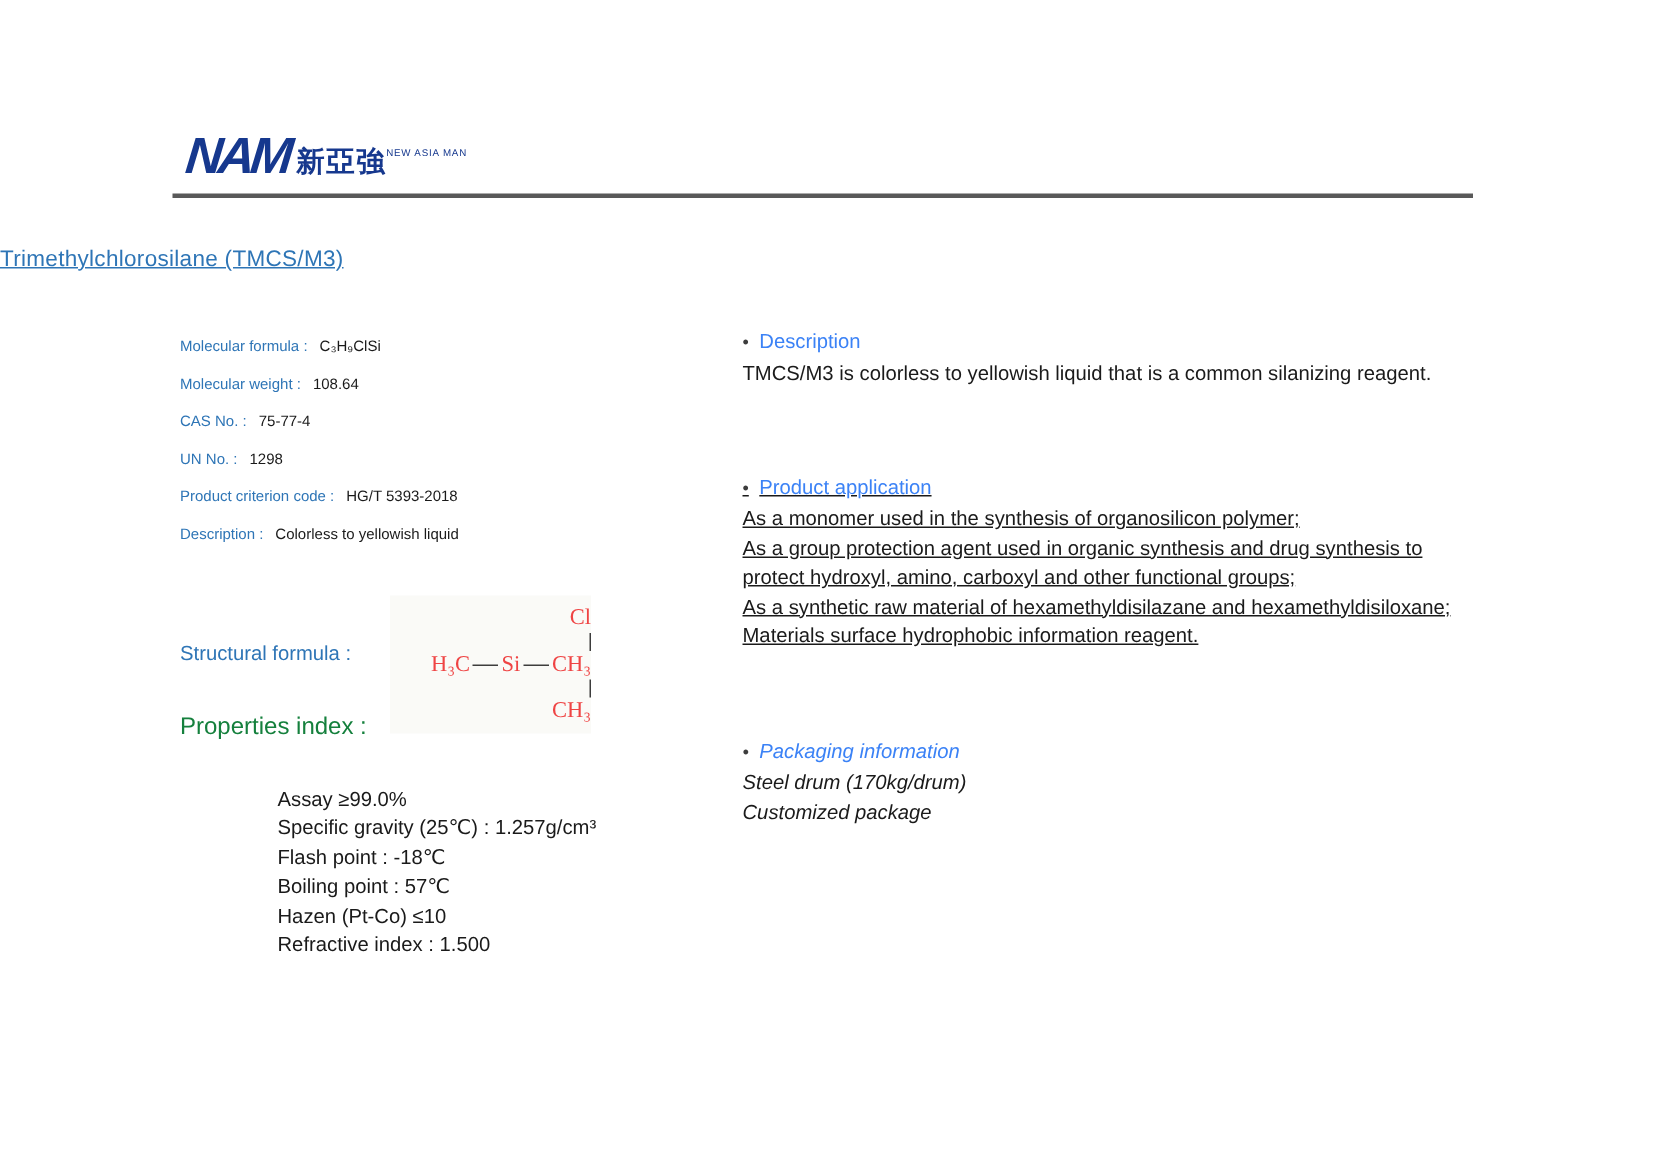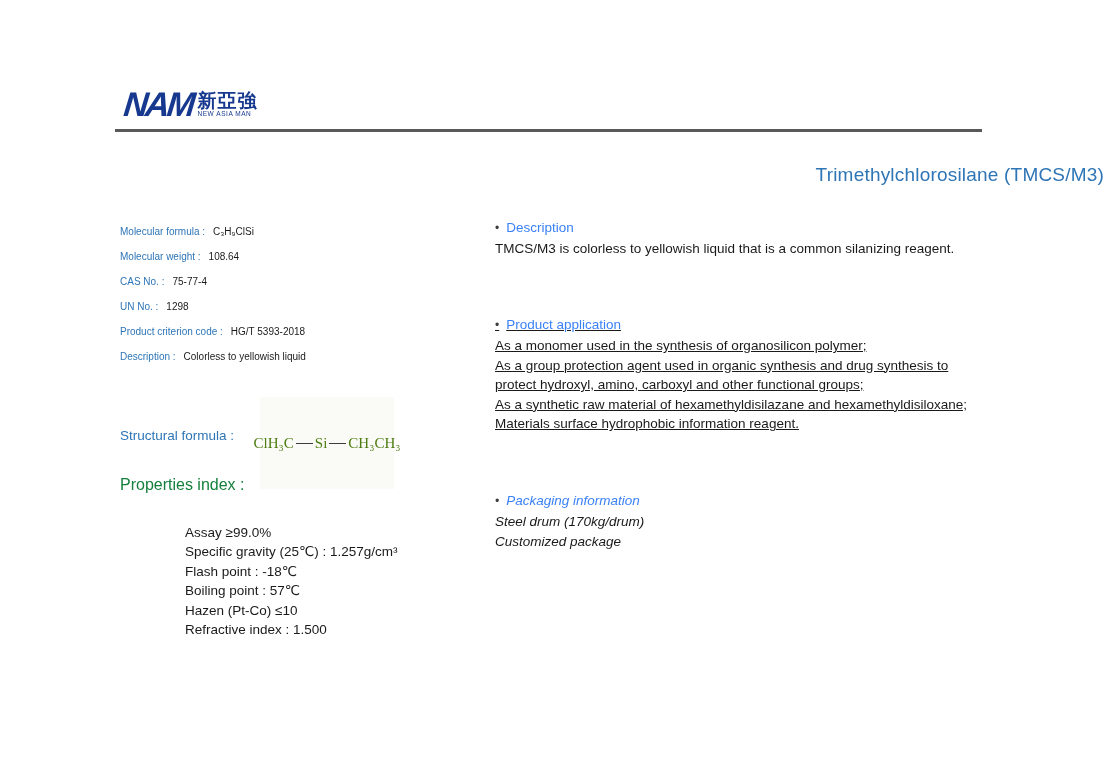--- a/index.html
+++ b/index.html
@@ -11,44 +11,44 @@
     color:#1a1a1a;
     overflow:hidden;
   }
   
   .logo{position:absolute;left:124px;top:90px;display:flex;align-items:flex-end;gap:5px;}
   .logo-nam{
     font-size:34px;font-weight:900;font-style:italic;
     color:#16388e;letter-spacing:-3px;line-height:0.85;
     transform:skewX(-6deg);
   }
-  .logo-right{display:flex;flex-direction:column;align-items:flex-start;line-height:1;padding-bottom:1px;}
+  .logo-right{display:flex;align-items:flex-start;line-height:1;padding-bottom:1px;}
   .logo-cjk{font-size:19px;font-weight:700;color:#16388e;letter-spacing:1px;}
   .logo-sub{font-size:6.5px;color:#16388e;letter-spacing:0.55px;margin-top:1px;white-space:nowrap;}
   .rule{position:absolute;left:115px;top:129px;width:867px;height:3px;background:#595959;}
 
   
   .title{
     position:absolute;left:0;top:164px;width:100%;
-    text-align:right;color:#2e75b6;font-size:19px;letter-spacing:0.2px;
+    text-align:left;color:#2e75b6;font-size:15px;letter-spacing:0.2px;text-decoration:underline;
   }
 
   
   .fields{position:absolute;left:120px;top:219px;}
   .field{height:25px;line-height:25px;font-size:10px;white-space:nowrap;}
   .field .lbl{color:#2e75b6;}
   .field .val{color:#1a1a1a;margin-left:8px;}
 
   
   .struct-label{position:absolute;left:120px;top:428px;font-size:13.5px;color:#2e75b6;white-space:nowrap;}
   .formula{
     position:absolute;left:260px;top:397px;width:134px;height:92px;
     background:#fafaf7;
-    font-family:"Liberation Serif","DejaVu Serif",serif;color:#4d7c0f;
-    display:flex;flex-direction:row;align-items:center;justify-content:center;
+    font-family:"Liberation Serif","DejaVu Serif",serif;color:#ef4444;
+    display:flex;flex-direction:column;align-items:flex-end;justify-content:center;
     font-size:15px;
   }
   .formula .atom{line-height:1;}
   .vbond{width:1px;height:12px;background:#3d3d3d;margin:2px 0;}
   .midrow{display:flex;align-items:center;line-height:1;}
   .hbond{width:17px;height:1px;background:#3d3d3d;margin:0 2px;}
 
   
   .props-heading{position:absolute;left:120px;top:476px;font-size:16px;color:#15803d;}
   .props{position:absolute;left:185px;top:523px;font-size:13.5px;line-height:19.4px;color:#1a1a1a;}

